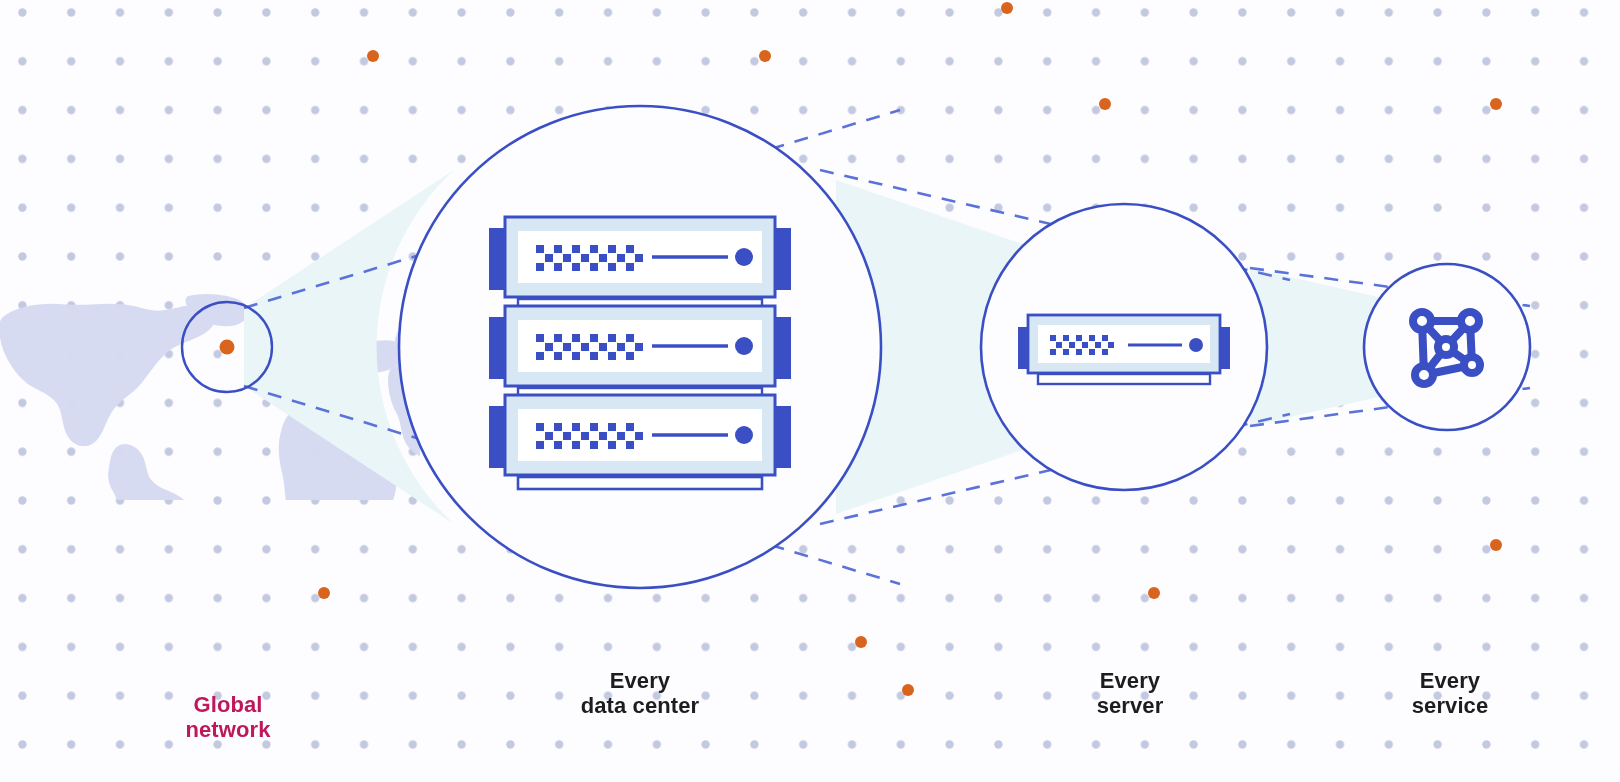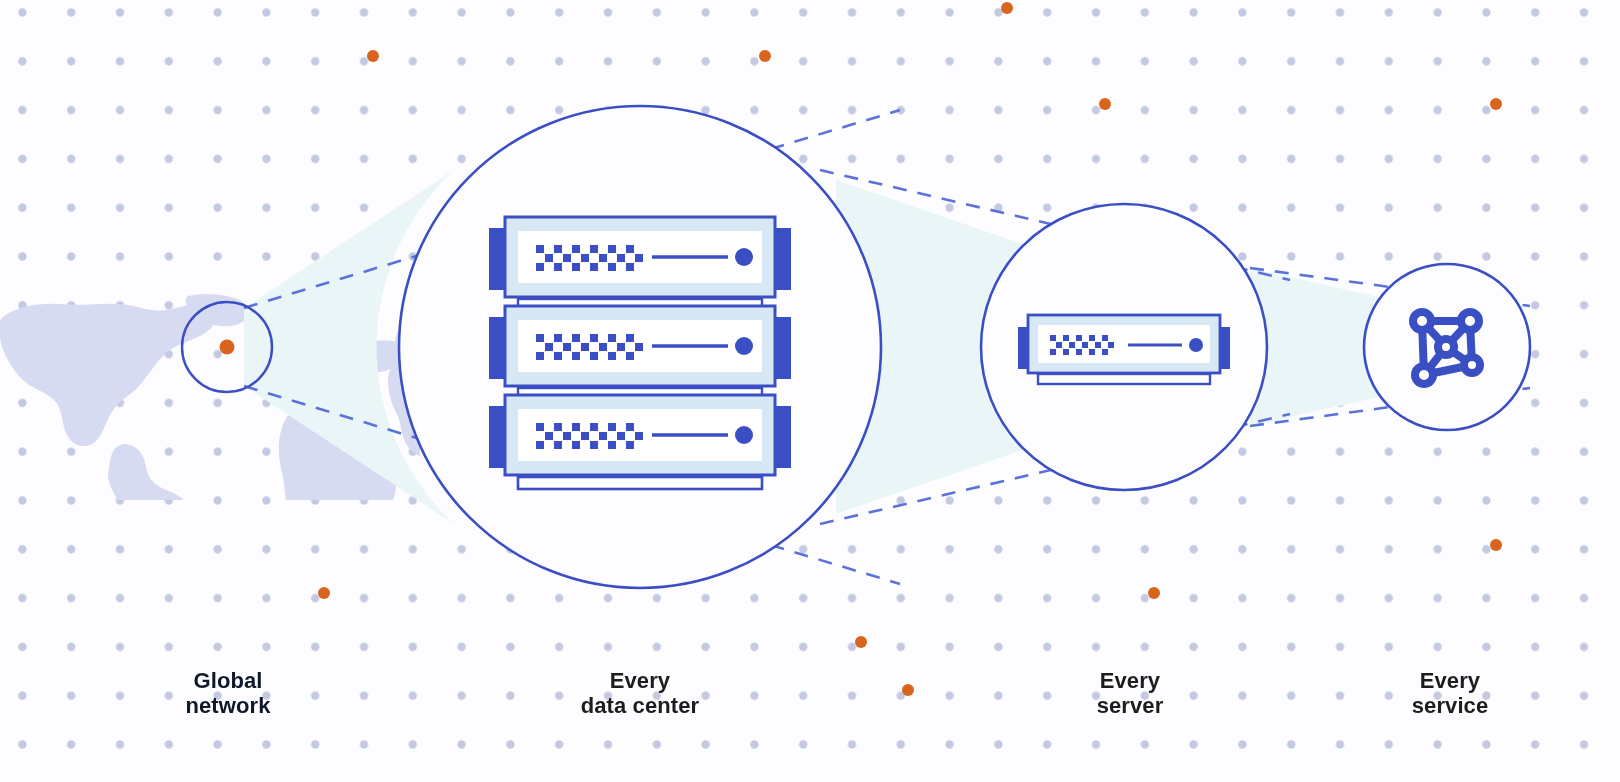--- a/index.html
+++ b/index.html
@@ -25,21 +25,21 @@
     position:absolute;
     text-align:center;
     font-size:22px;
     font-weight:700;
     line-height:25px;
     letter-spacing:0.1px;
     white-space:pre-line;
     pointer-events:none;
   }
   .label-dark{ color:#1d1d1f; }
-  .label-blue{ color:#0f172a; }
+  .label-blue{ color:#be185d;margin-top:24px; }
   #label-global   { left:132px; top:668px; width:192px; }
   #label-dc       { left:544px; top:668px; width:192px; }
   #label-server   { left:1034px; top:668px; width:192px; }
   #label-service  { left:1354px; top:668px; width:192px; }
 </style>
 </head>
 <body>
 
 <div id="stage">
 

